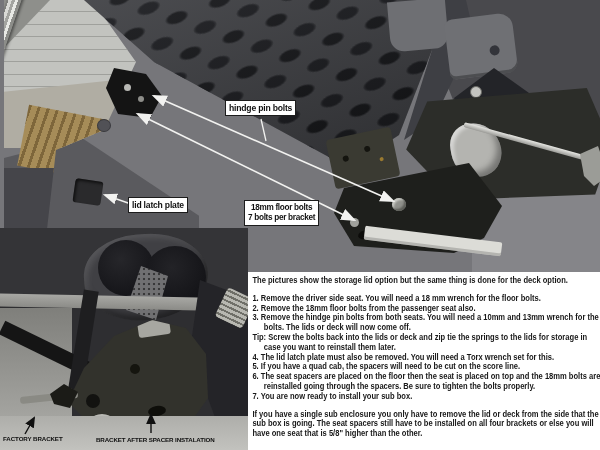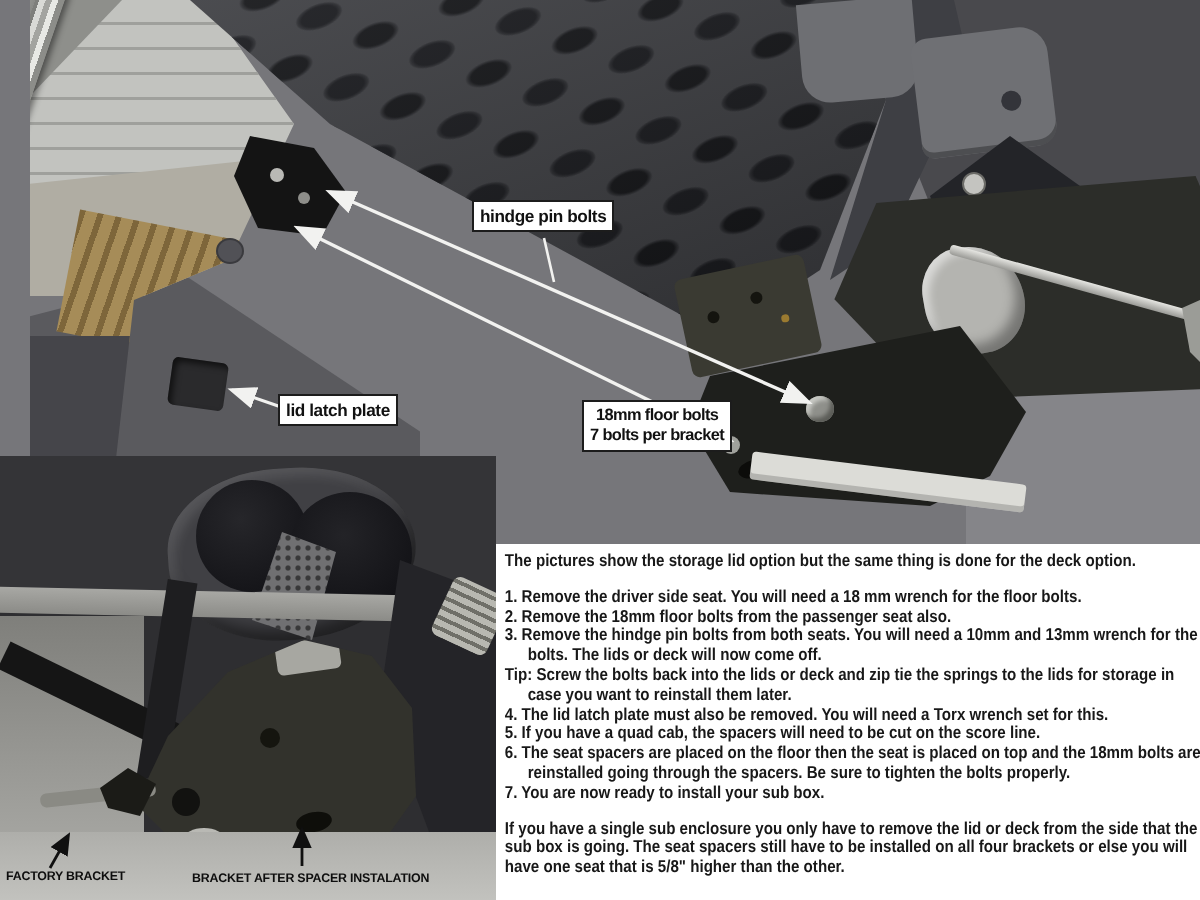--- a/index.html
+++ b/index.html
@@ -15,21 +15,21 @@
     radial-gradient(circle at 6px 15px, rgba(0,0,0,.22) 1px, transparent 1.9px);
     background-size:17px 17px,13px 13px,21px 19px,23px 23px;}
   .gravel-tex{background-image:
     radial-gradient(circle at 4px 5px, rgba(255,255,255,.55) 1.5px, transparent 2.3px),
     radial-gradient(circle at 11px 12px, rgba(40,35,25,.42) 1.7px, transparent 2.5px),
     radial-gradient(circle at 16px 4px, rgba(95,85,60,.45) 1.5px, transparent 2.3px),
     radial-gradient(circle at 7px 16px, rgba(255,255,255,.3) 1.3px, transparent 2px);
     background-size:19px 17px,15px 15px,23px 21px,21px 23px;}
 
   
-  .photo-top{left:15px;top:0;width:544px;height:272px;background:#76767a;}
+  .photo-top{left:4px;top:0;width:544px;height:272px;background:#76767a;}
   .carpet-dark-left{left:0;top:138px;width:195px;height:134px;background:#5a5a5e;
     clip-path:polygon(0 15%,40% 0,100% 58%,100% 100%,0 100%);}
   .carpet-dark-tr{left:428px;top:0;width:172px;height:168px;background:#49494d;
     clip-path:polygon(12% 0,100% 0,100% 100%,28% 100%,0 28%);}
   .carpet-light-br{left:468px;top:178px;width:150px;height:100px;background:#88888c;
     border-radius:45% 30% 0 0;opacity:.85;}
 
   .outdoor{left:0;top:0;width:150px;height:238px;
     clip-path:polygon(0 0,88px 0,132px 62px,100px 130px,52px 150px,42px 238px,0 238px);}
   .wall{left:0;top:0;width:150px;height:92px;background:#c2c3bf;
@@ -102,21 +102,21 @@
     background:#515156;border:1px solid #3a3a3e;}
   .latch-tab{left:70px;top:180px;width:28px;height:24px;background:#2a2a2c;
     border-radius:3px;transform:rotate(8deg);box-shadow:inset 2px 2px 3px rgba(0,0,0,.6);}
 
   
   .callout{position:absolute;background:#ffffff;border:1px solid #1c1c1c;color:#111;
     font-weight:bold;font-size:8.6px;line-height:10px;text-align:center;
     letter-spacing:-0.2px;padding:2px 3px;white-space:nowrap;z-index:6;}
   .co-hinge{left:221px;top:100px;}
   .co-latch{left:124px;top:197px;text-align:center;}
-  .co-floor{left:240px;top:200px;font-size:8.2px;letter-spacing:-0.3px;margin-left:36px;}
+  .co-floor{left:240px;top:200px;font-size:8.2px;letter-spacing:-0.3px;}
 
   
   .photo-bottom{left:0;top:228px;width:248px;height:222px;background:#2e2e31;overflow:hidden;z-index:4;}
   .underside{left:0;top:0;width:248px;height:78px;background:#343437;}
   .cup-outer{left:84px;top:6px;width:124px;height:86px;background:#404044;
     border-radius:48% 52% 55% 50%;transform:rotate(-4deg);
     box-shadow:inset 3px 4px 6px rgba(255,255,255,.12),inset -4px -6px 8px rgba(0,0,0,.5);}
   .cup-l{left:98px;top:12px;width:56px;height:56px;border-radius:50%;
     background:radial-gradient(circle at 40% 35%,#26262a,#0f0f13);}
   .cup-r{left:144px;top:18px;width:62px;height:62px;border-radius:50%;

